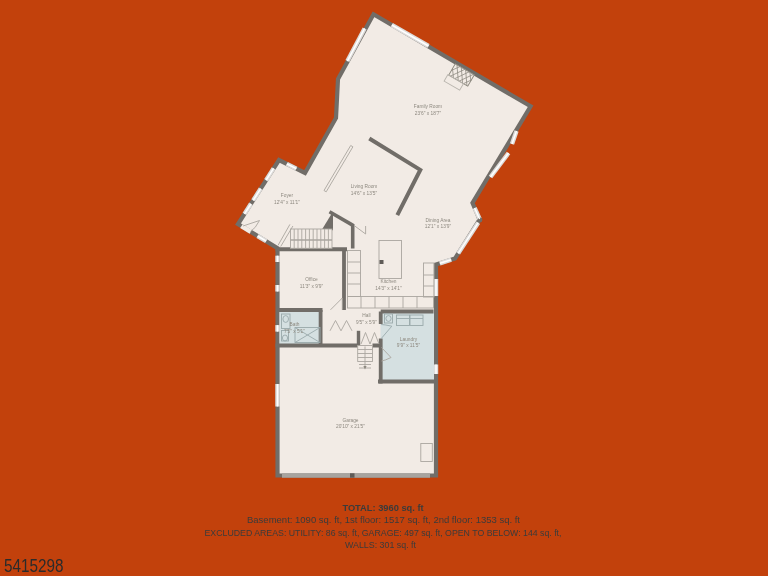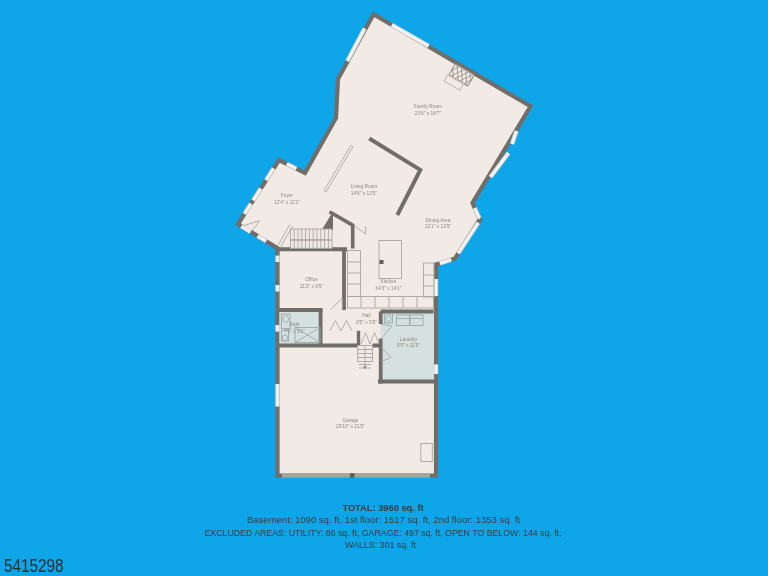--- a/index.html
+++ b/index.html
@@ -1,16 +1,16 @@
 <!DOCTYPE html>
 <html><head>
 <meta charset="utf-8">
 <style>
 html,body{margin:0;padding:0;background:#ffffff;}
-.page{position:relative;width:768px;height:576px;background:#0ea5e9;overflow:hidden;
+.page{position:relative;width:768px;height:576px;background:#c2410c;overflow:hidden;
 font-family:"Liberation Sans", sans-serif;}
 </style>
 </head>
 <body>
 <div class="page">
 <svg width="768" height="576" viewBox="0 0 768 576">
 
   <path id="fp" d="M373.5,14.3 L530.6,106.3 L472.5,203 L479.5,219.5 L455,258.5 L436,264.5
            L436,475.5 L277.5,475.5 L277.5,248.2 L238,224 L279,160 L305,173
            L336,118 L338,79 Z" fill="#f2ebe5" stroke="#716d68" stroke-width="4.2" stroke-linejoin="miter"></path>

